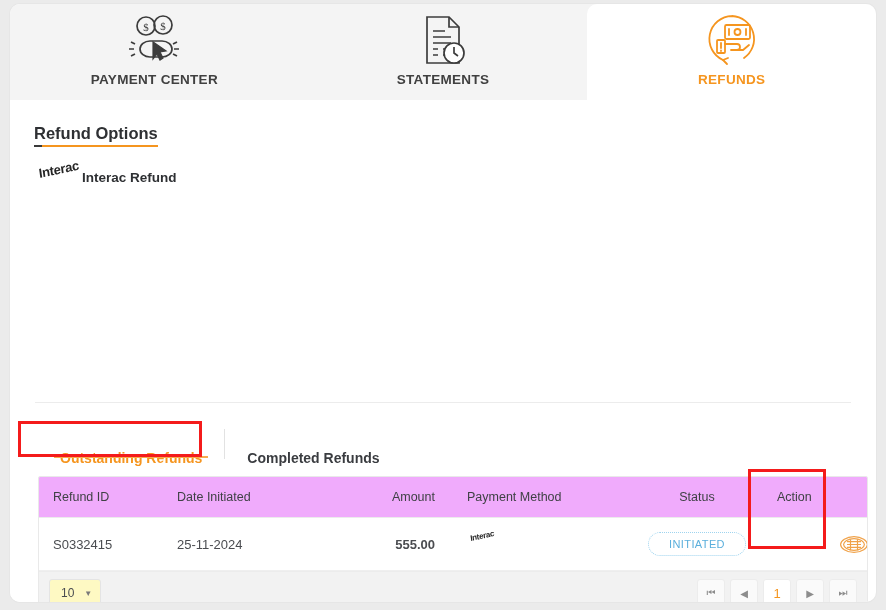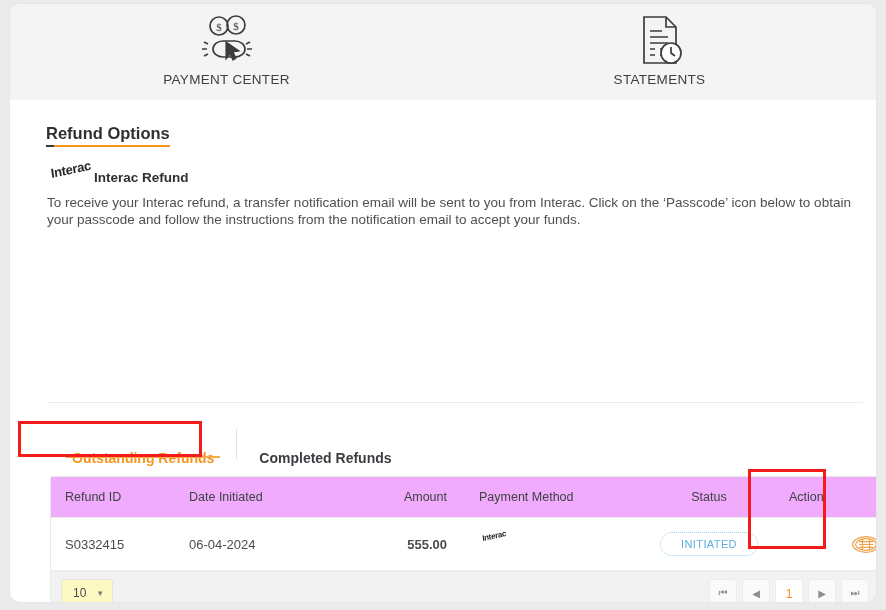--- a/index.html
+++ b/index.html
@@ -50,29 +50,29 @@
   .nav-ico {
     height: 56px;
     display: flex;
     align-items: center;
     justify-content: center;
   }
   .nav-label {
     font-size: 13.5px;
     letter-spacing: 0.3px;
     color: #404040;
-    font-weight: 400;
+    font-weight: 700;
     margin-top: 4px;
   }
   .nav-tab.active .nav-label { color: #f5951f; }
 
   
   .content {
     position: absolute;
-    left: 12px; top: 96px;
+    left: 0; top: 96px;
     width: 736px; height: 502px;
     background: #ffffff;
   }
 
   .section-title {
     position: absolute;
     left: 24px; top: 24px;
     font-size: 16.5px;
     font-weight: bold;
     color: #2e3033;
@@ -328,20 +328,35 @@
           <path d="M10 4 h22 l10 10 v36 h-32 z"></path>
           <path d="M32 4 v10 h10"></path>
           <path d="M16 18 h12 M16 24 h18 M16 30 h18 M16 36 h5 M26 36 h9 M16 42 h5 M26 42 h6"></path>
           <circle cx="37" cy="40" r="10" fill="#ffffff"></circle>
           <path d="M37 34 v6 l4 3"></path>
         </svg>
       </div>
       <div class="nav-label">STATEMENTS</div>
     </div>
 
+    <div class="nav-tab active">
+      <div class="nav-ico">
+        <svg width="56" height="54" viewBox="0 0 56 54" fill="none" stroke="#f5951f" stroke-width="1.8" stroke-linecap="round">
+          <path d="M28 3 a23 23 0 0 1 12 42 M28 3 a23 23 0 0 0 -9 44"></path>
+          <path d="M24 45 l-5 2 l4 4"></path>
+          <rect x="21" y="12" width="25" height="14" rx="1.5"></rect>
+          <circle cx="33.5" cy="19" r="3"></circle>
+          <path d="M25 16 v6 M42 16 v6"></path>
+          <rect x="13" y="27" width="8" height="13" rx="1"></rect>
+          <path d="M17 30 v5 M17 37.5 v0.5"></path>
+          <path d="M21 31 h12 a3 3 0 0 1 0 6 h-6 M33 37 h6 l6 -5"></path>
+        </svg>
+      </div>
+      <div class="nav-label">REFUNDS</div>
+    </div>
 
 
 
   </div>
 
   <div class="content">
 
     <div class="section-title">
       <span>Refund Options</span>
       <span class="ul-black"></span>
@@ -349,21 +364,20 @@
     </div>
 
     <div class="refund-method">
       <span class="logo-wrap">
         <span class="interac-logo">Interac</span>
         <span class="bar"></span>
       </span>
       <span class="method-name">Interac Refund</span>
     </div>
 
-    <div class="desc">To receive your Interac refund, a transfer notification email will be sent to you from Interac. Click on the ‘Passcode’ icon below to obtain your passcode and follow the instructions from the notification email to accept your funds.</div>
 
     <div class="divider"></div>
 
     <div class="subtabs">
       <div class="subtab active">
         <span>Outstanding Refunds</span>
       </div>
       <div class="subtab-sep"></div>
       <div class="subtab">
         <span>Completed Refunds</span>
@@ -378,21 +392,21 @@
             <th class="c-date">Date Initiated</th>
             <th class="c-amt">Amount</th>
             <th class="c-pm">Payment Method</th>
             <th class="c-status">Status</th>
             <th class="c-action">Action</th>
           </tr>
         </thead>
         <tbody>
           <tr>
             <td class="c-id">S0332415</td>
-            <td class="c-date">06-04-2024</td>
+            <td class="c-date">25-11-2024</td>
             <td class="c-amt">555.00</td>
             <td class="c-pm">
               <span class="pm-logo-cell">
                 <span class="interac-logo">Interac</span>
                 <span class="bar"></span>
               </span>
             </td>
             <td class="c-status">
               <span class="badge">INITIATED</span>
             </td>

